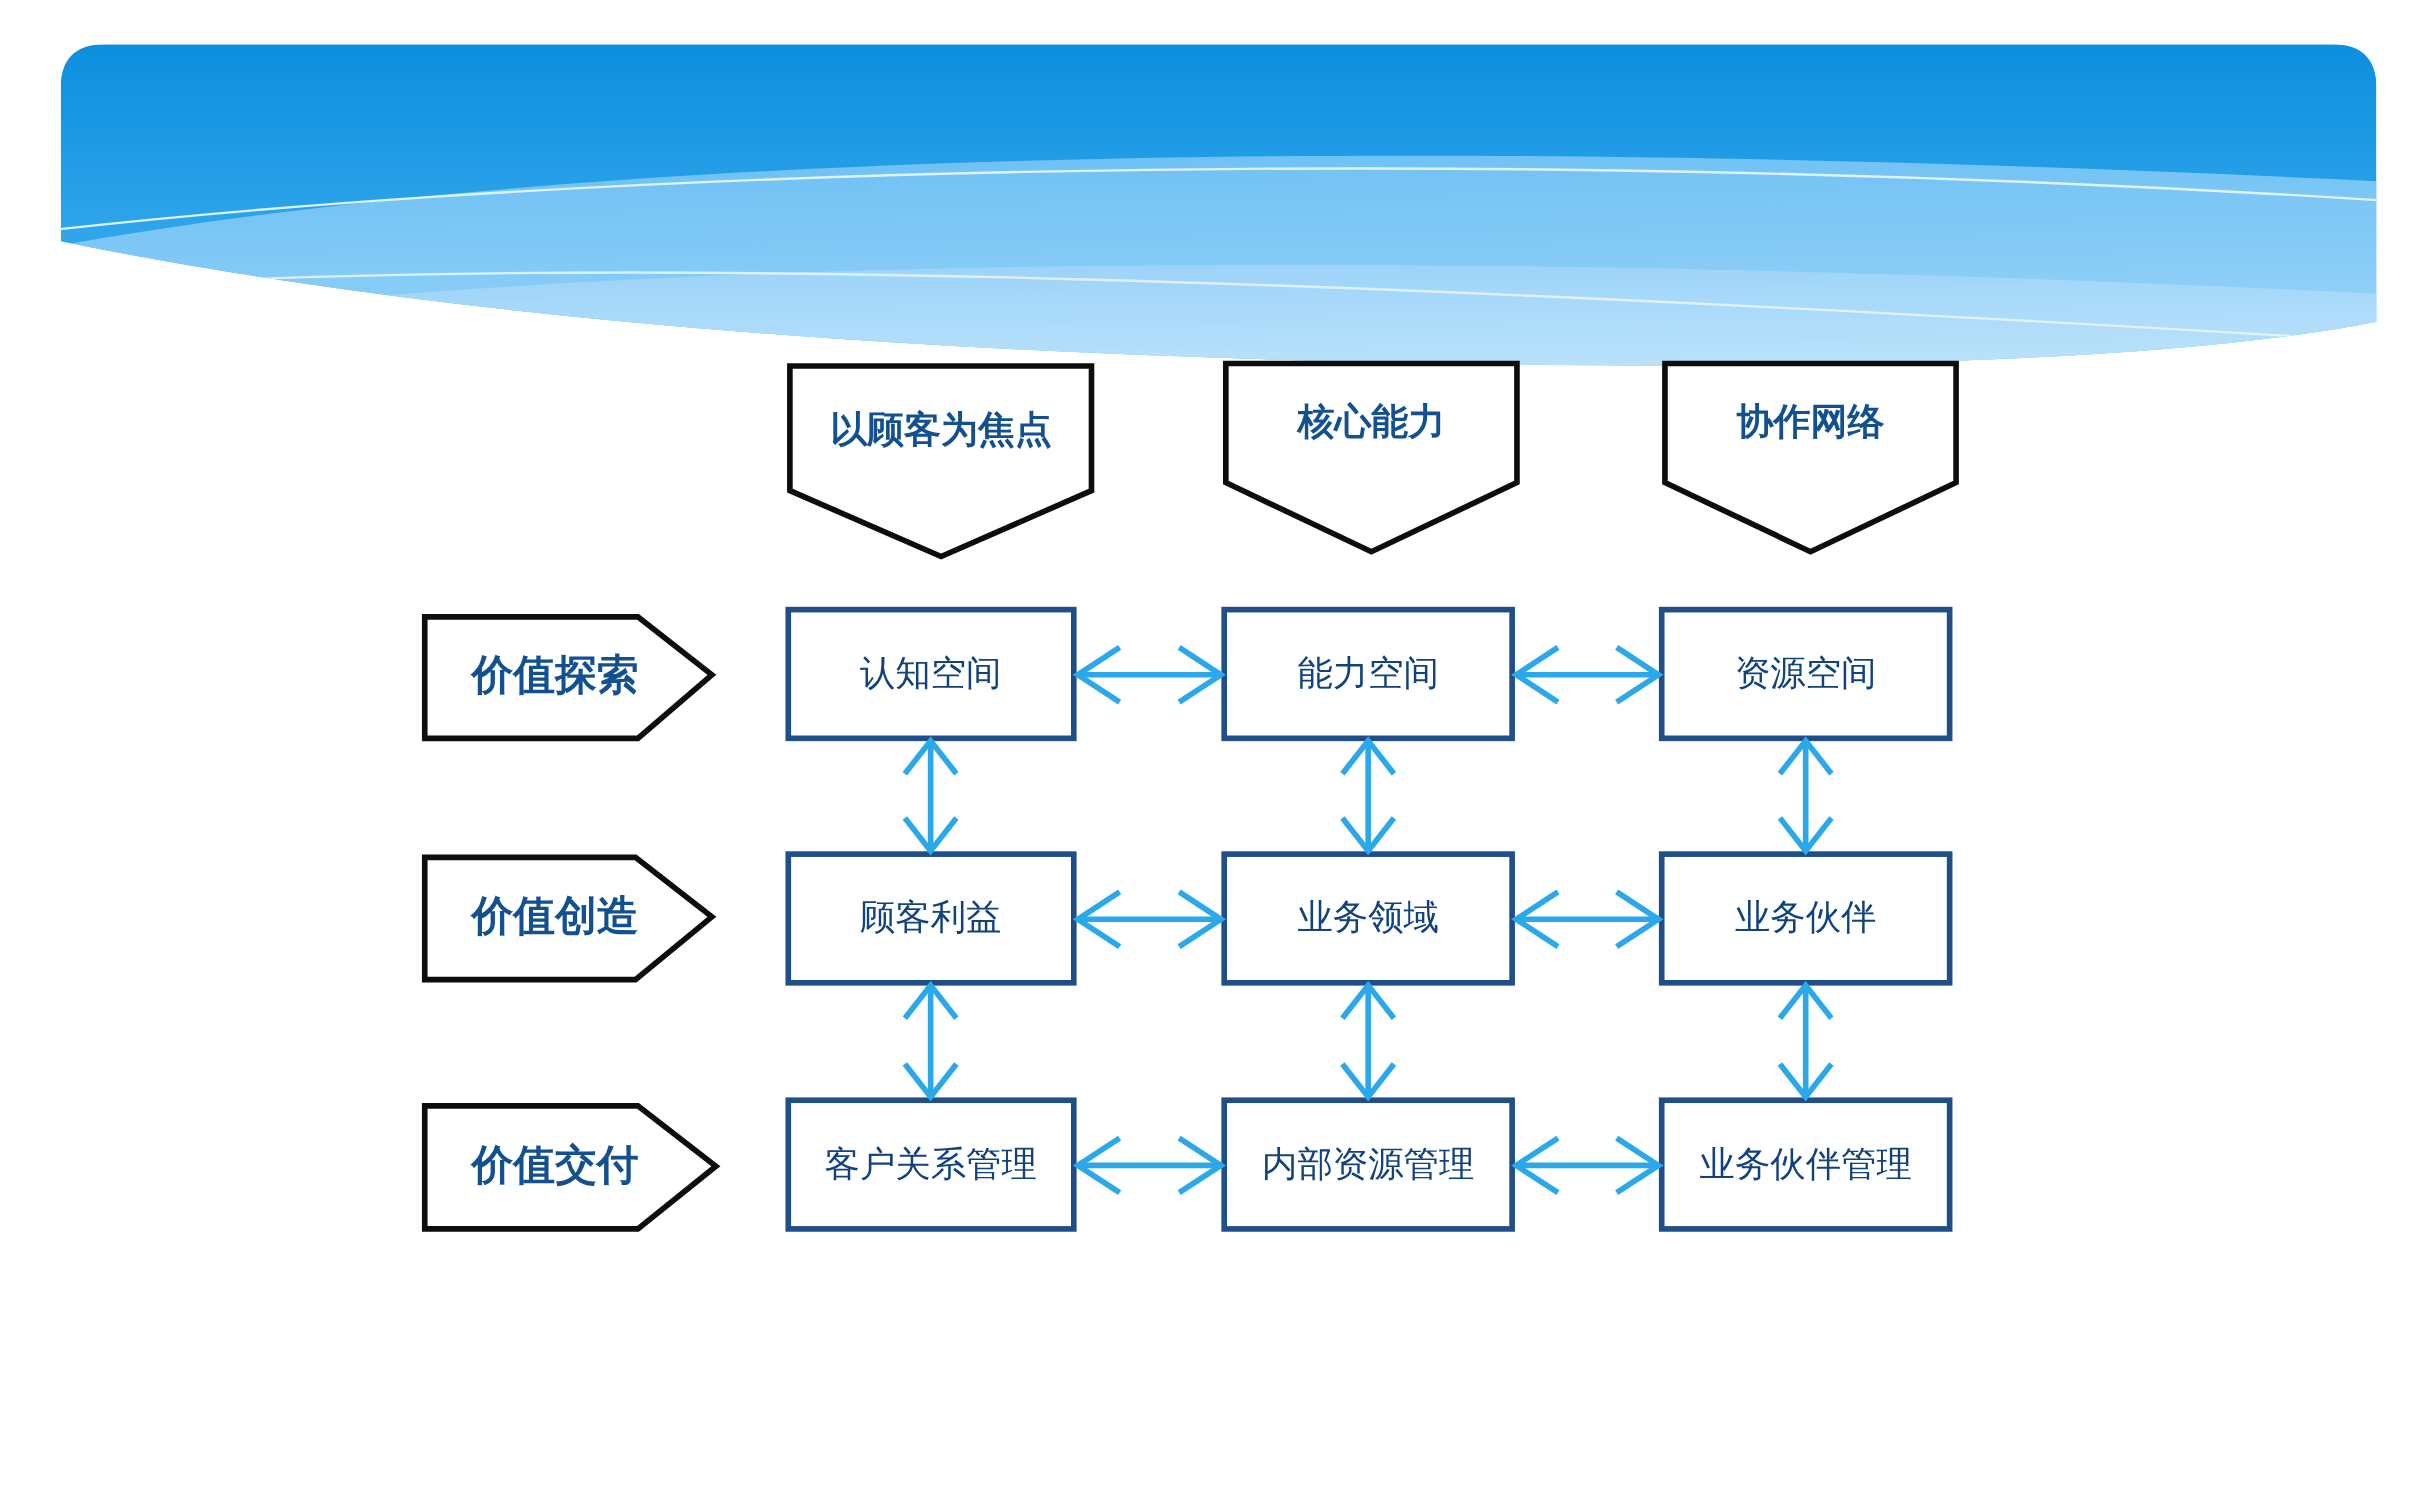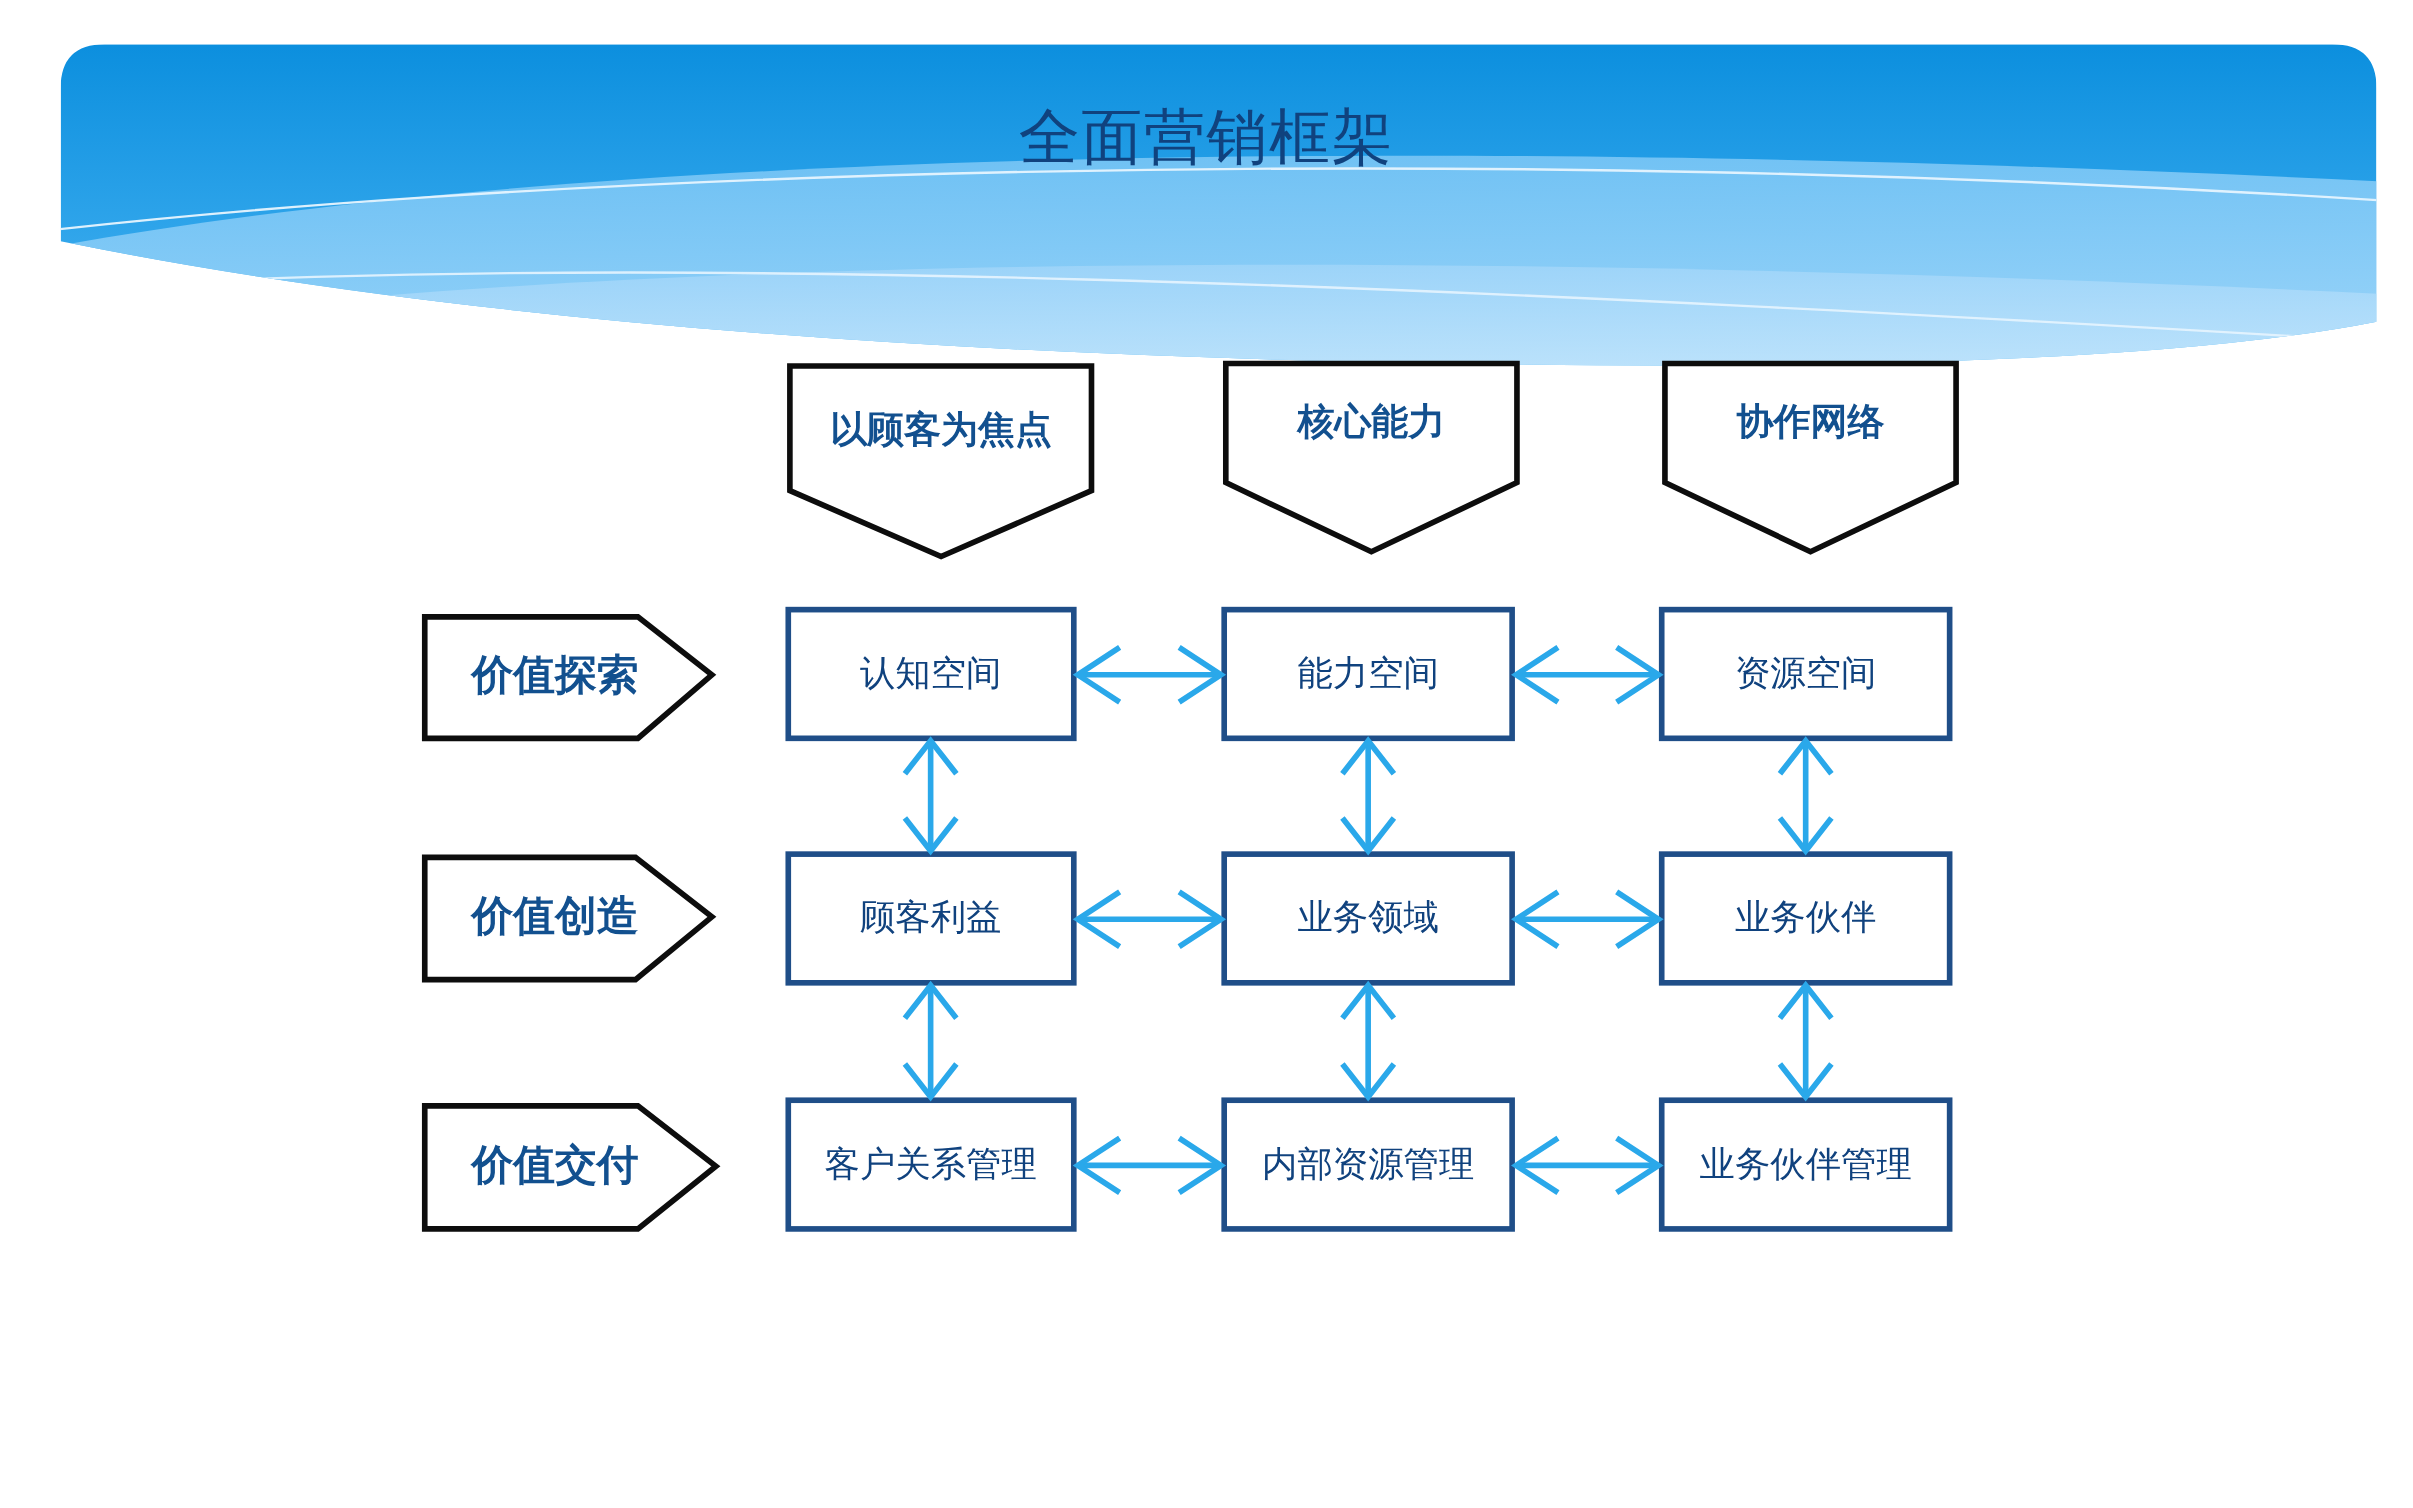--- a/index.html
+++ b/index.html
@@ -84,21 +84,20 @@
 
         <path d="M-50,430 C600,320 1700,300 3050,370 L3050,480 L-50,480 Z" fill="url(#gblue3)" opacity="0.8"></path>
 
         <path d="M-50,300 C600,215 1800,170 3050,255" stroke="#e6f4fe" stroke-width="3" fill="none" opacity="0.95"></path>
         <path d="M-50,370 C700,300 1900,360 3050,430" stroke="#e6f4fe" stroke-width="3" fill="none" opacity="0.9"></path>
       </g>
 
       <path d="M75,300 C700,430 1700,452 2955,400 L2955,480 L0,480 L0,300 Z" fill="#ffffff" opacity="0"></path>
     </svg>
 
-    <div id="banner-title">全面营销框架</div>
   </div>
 
   <svg id="diagram" viewBox="0 0 3000 1875" xmlns="http://www.w3.org/2000/svg">
 
     <g>
       <polygon class="penta" points="982,455 1357,455 1357,610 1170,692 982,610"></polygon>
       <text class="hdr-label" x="1170" y="538">以顾客为焦点</text>
     </g>
 
     <g>

